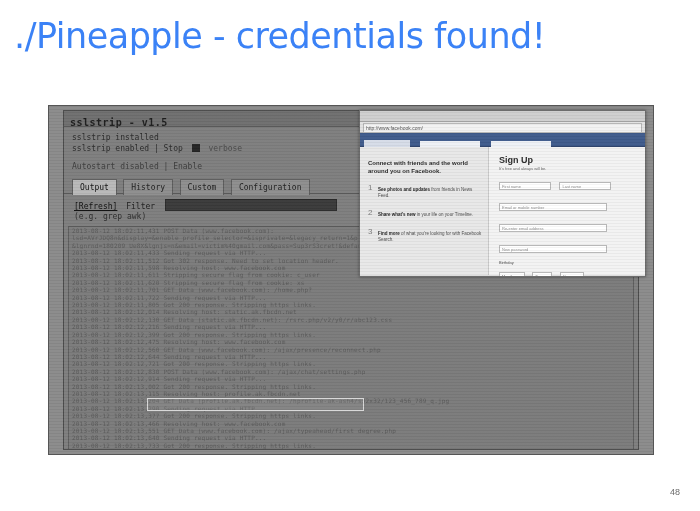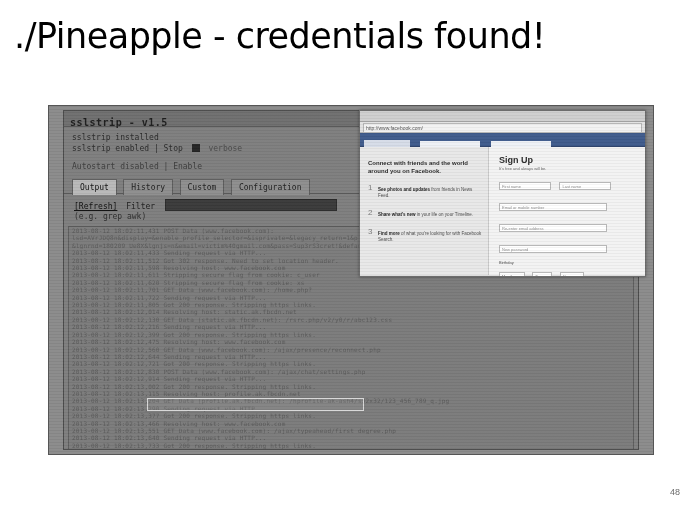--- a/index.html
+++ b/index.html
@@ -15,21 +15,21 @@
     position: relative;
   }
 
   
   .slide-title {
     position: absolute;
     left: 14px;
     top: 14px;
     font-size: 35px;
     line-height: 44px;
-    color: #000000;
+    color: #3b82f6;
     font-family: "DejaVu Sans", sans-serif;
     font-weight: 400;
     letter-spacing: -0.5px;
     white-space: nowrap;
   }
 
   
   .slide-number {
     position: absolute;
     right: 20px;

